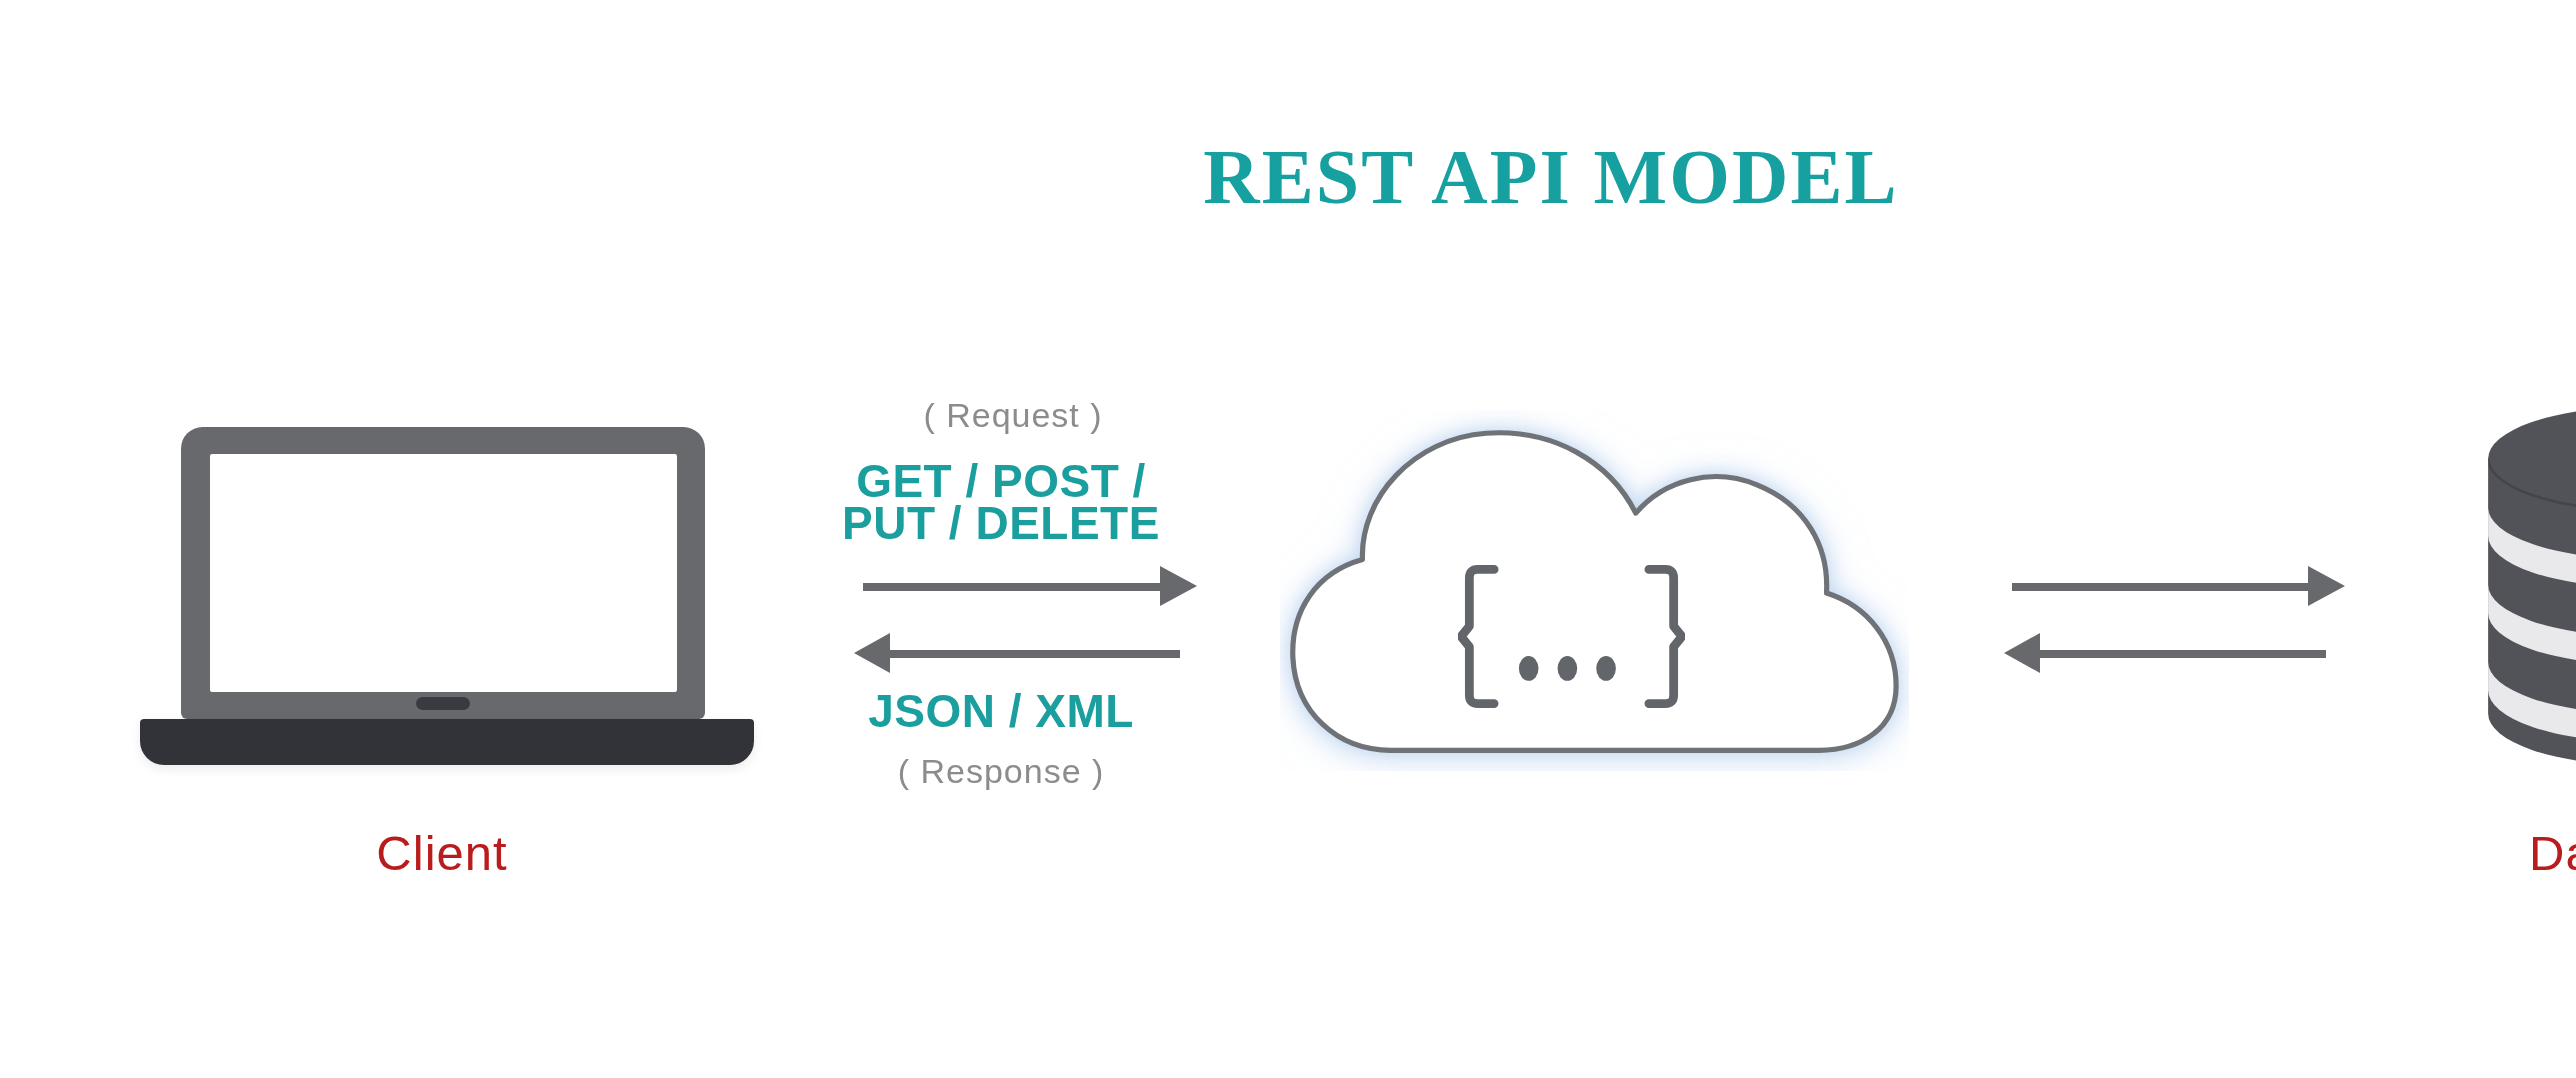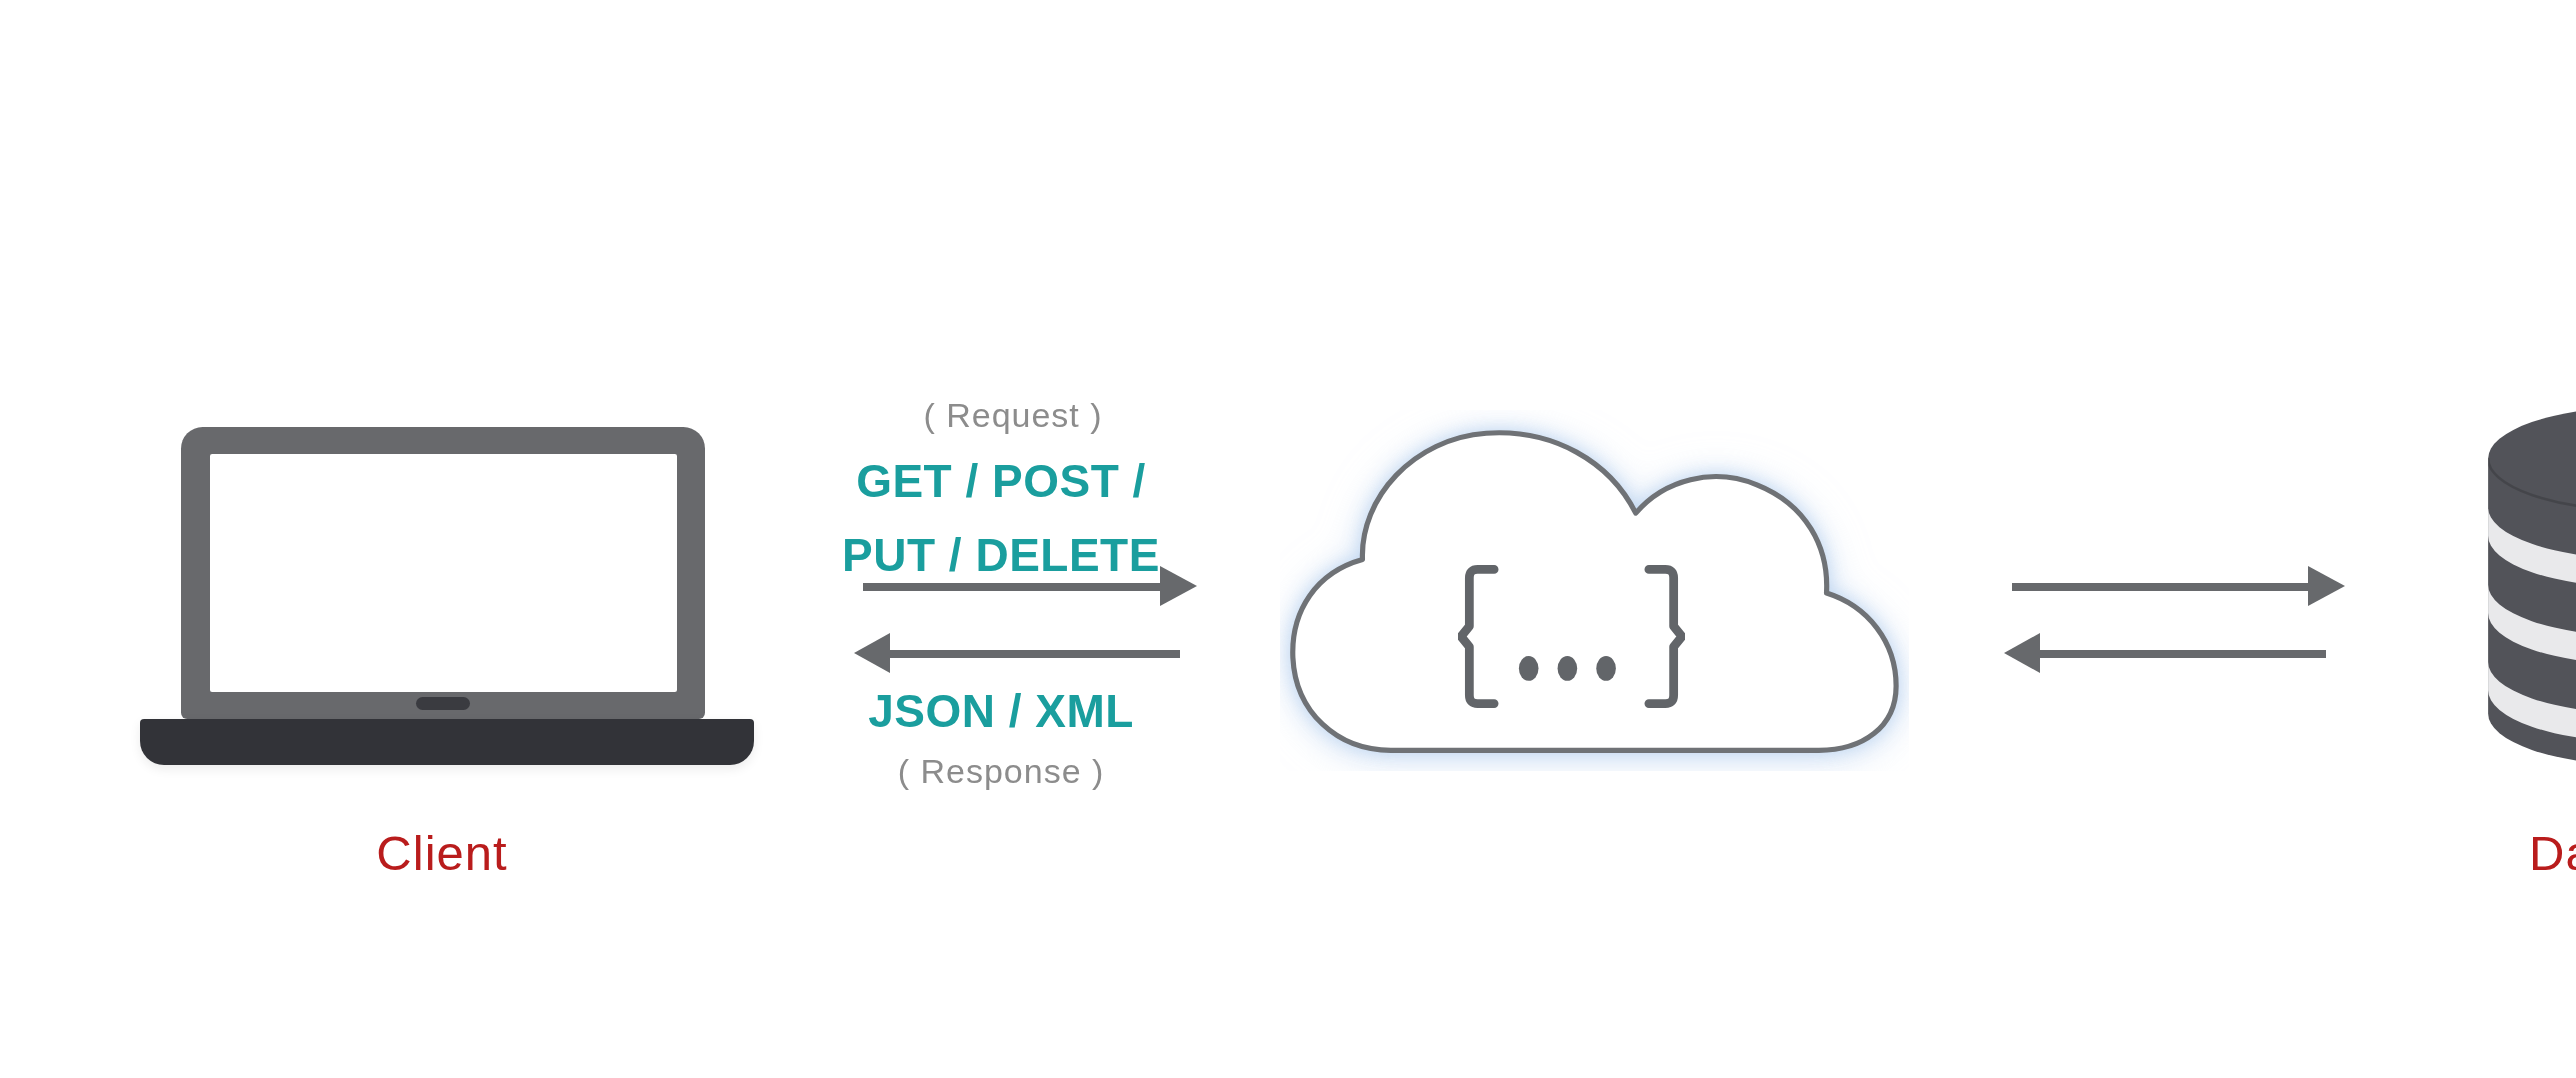--- a/index.html
+++ b/index.html
@@ -69,32 +69,33 @@
   
   .db-dark{fill:#525359;}
   .db-gap{fill:#E9E9EB;}
   .db-rim{fill:none;stroke:rgba(0,0,0,0.16);stroke-width:5px;}
 </style>
 </head>
 <body>
 
 <div class="canvas">
 
+  <div class="abs ctr title">REST API MODEL</div>
 
   <div class="abs laptop">
     <div class="bezel"></div>
     <div class="screen"></div>
     <div class="notch"></div>
     <div class="base"></div>
   </div>
   <div class="abs ctr node-label" style="left:442px;">Client</div>
 
   <div class="abs ctr paren" style="top:398px;margin-left:12px;">( Request )</div>
   <div class="abs ctr methods" style="top:458px;">GET / POST /</div>
-  <div class="abs ctr methods" style="top:532px;">PUT / DELETE</div>
+  <div class="abs ctr methods" style="top:500px;">PUT / DELETE</div>
   <div class="abs ctr methods" style="top:688px;">JSON / XML</div>
   <div class="abs ctr paren" style="top:754px;">( Response )</div>
 
   <div class="abs shaft" style="left:863px;top:583px;width:297px;"></div>
   <div class="abs head-right" style="left:1160px;top:566px;"></div>
 
   <div class="abs head-left" style="left:854px;top:633px;"></div>
   <div class="abs shaft" style="left:890px;top:650px;width:290px;"></div>
 
   <svg class="abs cloud-svg" width="629" height="361" viewBox="0 0 1220 700">

